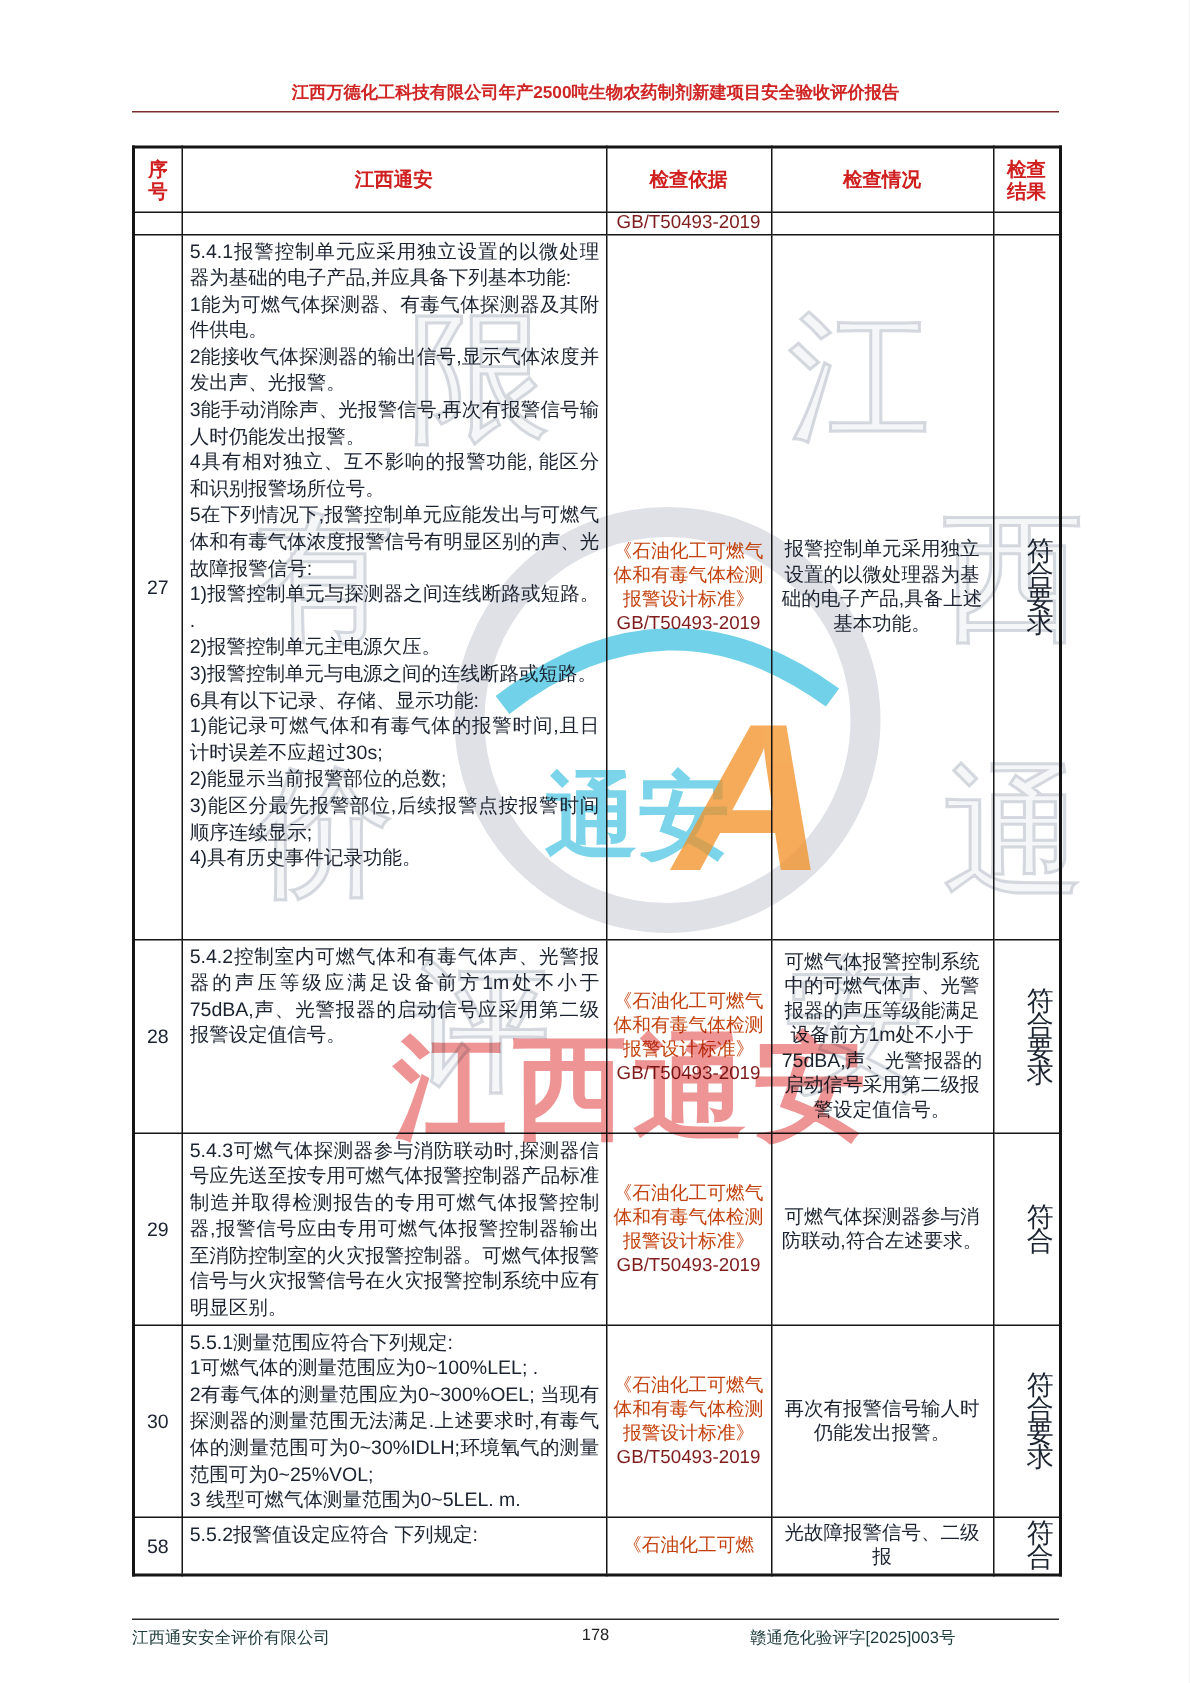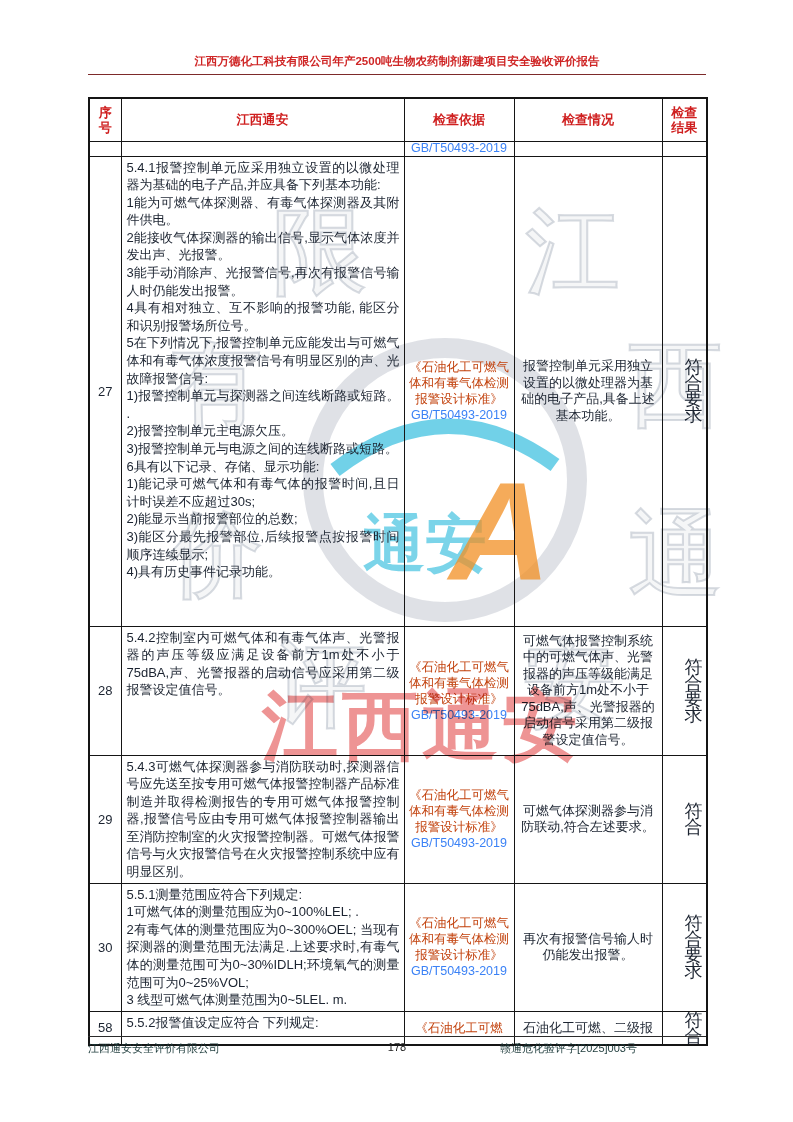--- a/index.html
+++ b/index.html
@@ -35,29 +35,29 @@
   .h-r28{height:129px}
   .h-r29{height:128px}
   .h-r30{height:128px}
   .h-r31{height:23px}
 
   .cell-no{text-align:center;vertical-align:middle;font-size:13px;margin-top:24px;}
   .cell-content{text-align:justify;vertical-align:top;font-size:13px;line-height:17.6px;
         white-space:pre-line;padding:2px 4px 2px 5px;}
   .cell-basis{text-align:center;vertical-align:middle;font-size:12.5px;line-height:16px;}
   .basis-title{color:#c2410c;display:block;}
-  .basis-code{color:#3b82f6;display:block;}
+  .basis-code{color:#7f1d1d;display:block;}
   .cell-situation{text-align:center;vertical-align:middle;font-size:13px;line-height:16.5px;
         padding:2px 3px;}
   .cell-result{text-align:center;vertical-align:middle;font-size:18px;line-height:16px;
         padding:0 22px;}
   .h-carry .cell-basis{font-size:12.5px;line-height:13px;vertical-align:top;padding-top:0;}
 
   
-  .doc-footer{position:absolute;top:1036px;left:88px;width:618px;border-top:1.5px solid #2a2a2a;
+  .doc-footer{position:absolute;top:1079px;left:88px;width:618px;border-top:1.5px solid #2a2a2a;
         padding-top:4px;display:flex;font-size:11px;color:#1c3a3a;z-index:2;}
   .f-left{flex:1;text-align:left;white-space:nowrap;}
   .f-center{flex:1;text-align:center;color:#222;}
   .f-right{flex:1;text-align:left;white-space:nowrap;}
 </style>
 </head>
 <body>
 
 <div class="page">
 
@@ -169,21 +169,21 @@
         <td class="cell-situation">再次有报警信号输人时仍能发出报警。</td>
         <td class="cell-result">符合要求</td>
       </tr>
 
       <tr class="h-r31">
         <td class="cell-no">58</td>
         <td class="cell-content">5.5.2报警值设定应符合 下列规定:</td>
         <td class="cell-basis">
           <span class="basis-title">《石油化工可燃</span>
         </td>
-        <td class="cell-situation">石油化工可燃、二级报</td>
+        <td class="cell-situation">光故障报警信号、二级报</td>
         <td class="cell-result">符合</td>
       </tr>
     </tbody>
       </table>
   </div>
 
   <div class="doc-footer">
     <span class="f-left">江西通安安全评价有限公司</span>
     <span class="f-center">178</span>
     <span class="f-right">赣通危化验评字[2025]003号</span>

